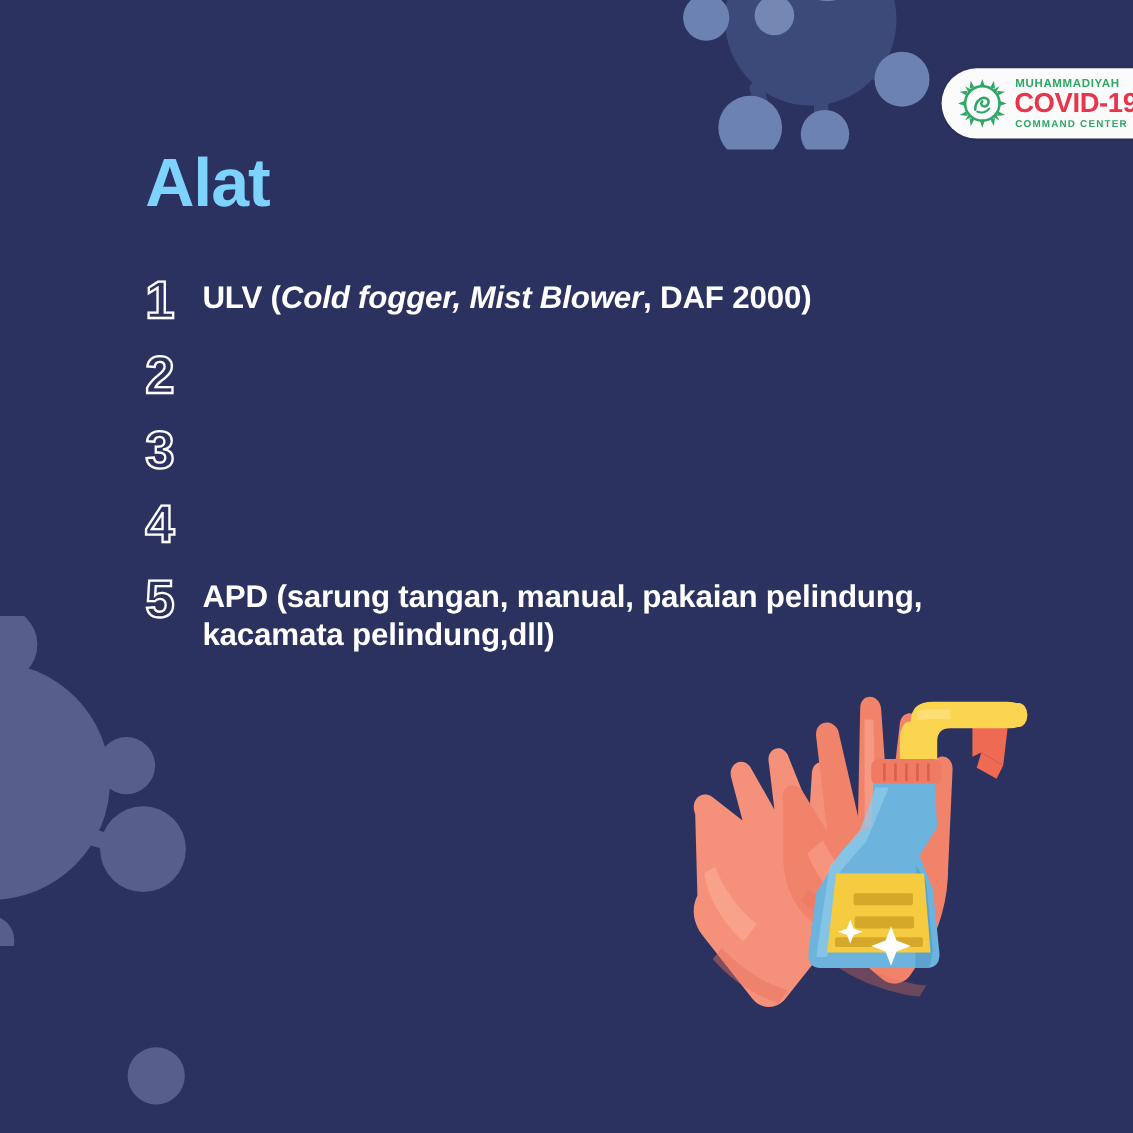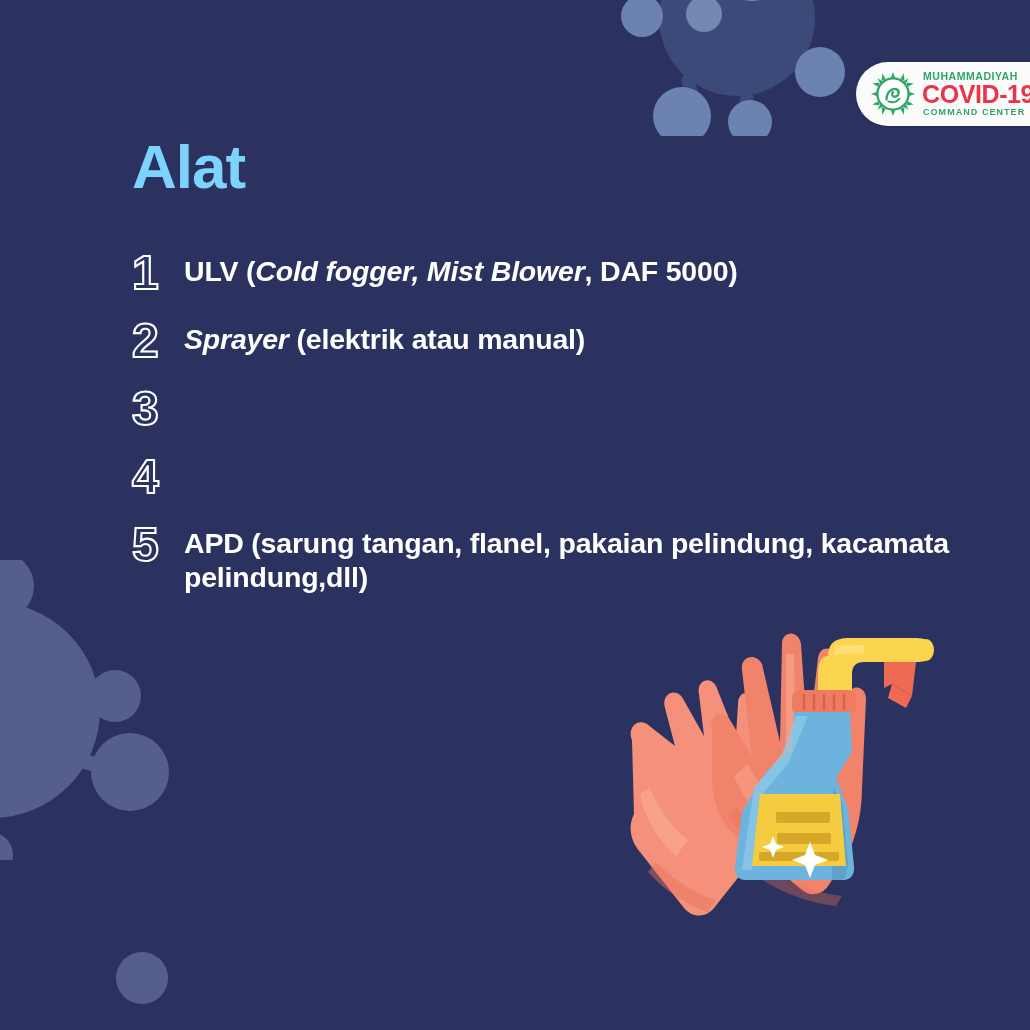--- a/index.html
+++ b/index.html
@@ -192,29 +192,28 @@
 
   <h1 id="page-title">Alat</h1>
 
   <ul id="equipment-list">
       <li class="list-item">
         <span class="item-number">
           <svg viewBox="0 0 56 52" xmlns="http://www.w3.org/2000/svg">
             <text x="4" y="43" font-family="Liberation Sans, sans-serif" font-size="48" font-weight="bold" fill="none" stroke="#ffffff" stroke-width="2.1">1</text>
           </svg>
         </span>
-        <span class="item-text"><span>ULV (</span><i>Cold fogger, Mist Blower</i><span>, DAF 5000)</span></span>
+        <span class="item-text"><span>ULV (</span><i>Cold fogger, Mist Blower</i><span>, DAF 2000)</span></span>
       </li>
       <li class="list-item">
         <span class="item-number">
           <svg viewBox="0 0 56 52" xmlns="http://www.w3.org/2000/svg">
             <text x="4" y="43" font-family="Liberation Sans, sans-serif" font-size="48" font-weight="bold" fill="none" stroke="#ffffff" stroke-width="2.1">2</text>
           </svg>
         </span>
-        <span class="item-text"><i>Sprayer</i><span> (elektrik atau manual)</span></span>
       </li>
       <li class="list-item">
         <span class="item-number">
           <svg viewBox="0 0 56 52" xmlns="http://www.w3.org/2000/svg">
             <text x="4" y="43" font-family="Liberation Sans, sans-serif" font-size="48" font-weight="bold" fill="none" stroke="#ffffff" stroke-width="2.1">3</text>
           </svg>
         </span>
       </li>
       <li class="list-item">
         <span class="item-number">
@@ -222,21 +221,21 @@
             <text x="4" y="43" font-family="Liberation Sans, sans-serif" font-size="48" font-weight="bold" fill="none" stroke="#ffffff" stroke-width="2.1">4</text>
           </svg>
         </span>
       </li>
       <li class="list-item">
         <span class="item-number">
           <svg viewBox="0 0 56 52" xmlns="http://www.w3.org/2000/svg">
             <text x="4" y="43" font-family="Liberation Sans, sans-serif" font-size="48" font-weight="bold" fill="none" stroke="#ffffff" stroke-width="2.1">5</text>
           </svg>
         </span>
-        <span class="item-text"><span>APD (sarung tangan, flanel, pakaian pelindung, kacamata pelindung,dll)</span></span>
+        <span class="item-text"><span>APD (sarung tangan, manual, pakaian pelindung, kacamata pelindung,dll)</span></span>
       </li>
     </ul>
 
   <div id="illustration">
     <svg viewBox="0 0 390 350" xmlns="http://www.w3.org/2000/svg">
       <defs>
         <clipPath id="clip-bottle">
           <path d="M196 100 L214 100 L222 150 L246 190 L252 252 L250 262
                    Q250 268 244 268 L154 268 Q148 268 148 262 L150 216
                    L170 160 L190 140 Z"></path>

